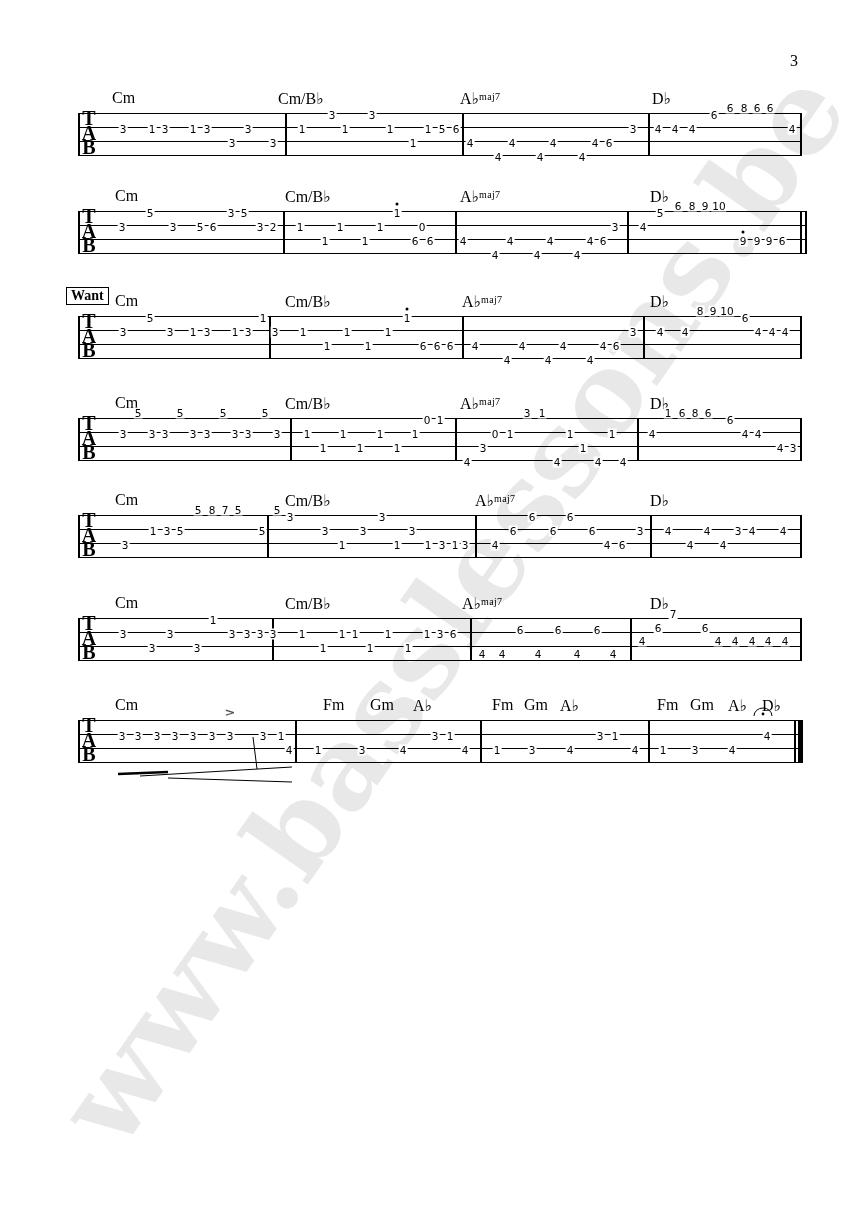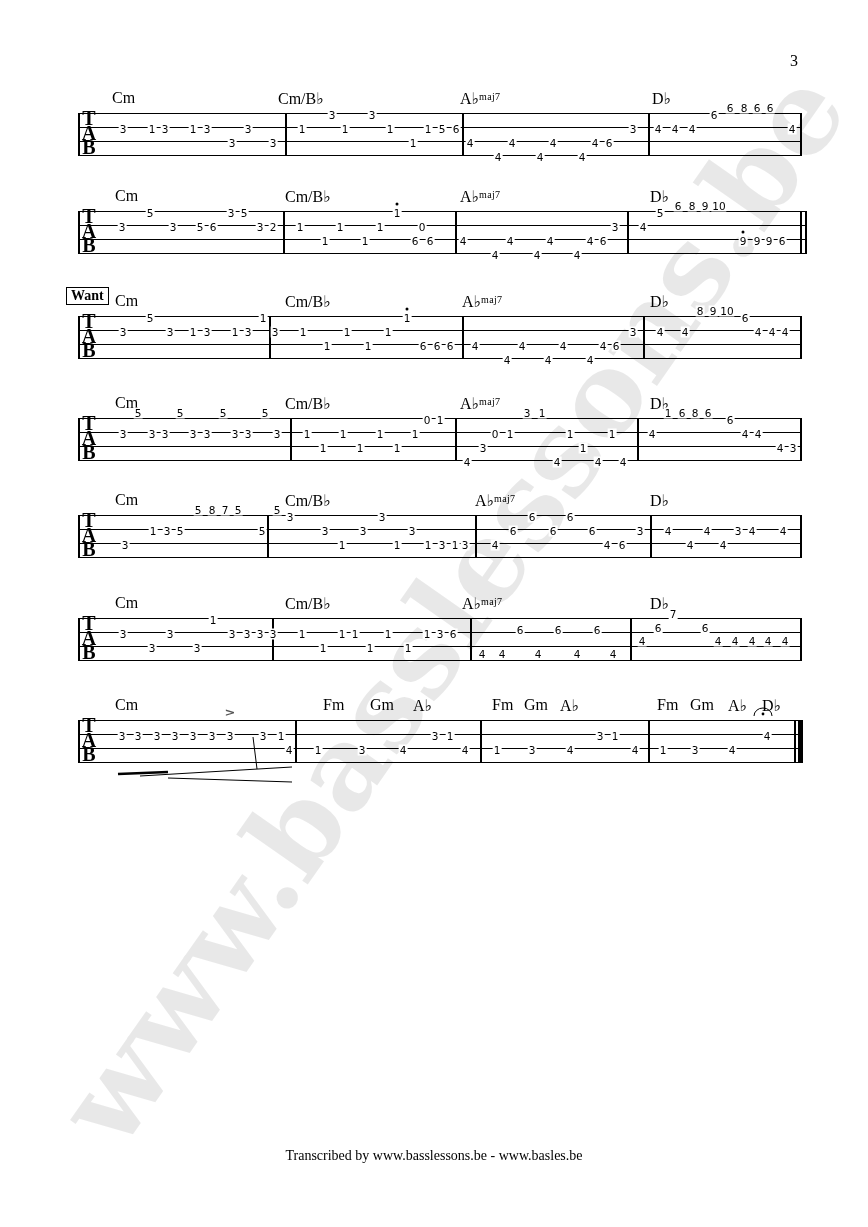--- a/index.html
+++ b/index.html
@@ -434,21 +434,20 @@
         <div class="fret" style="left: 635px; top: 750px;">4</div>
         <div class="fret" style="left: 600px; top: 736px;">3</div>
         <div class="fret" style="left: 615px; top: 736px;">1</div>
         <div class="fret" style="left: 663px; top: 750px;">1</div>
         <div class="fret" style="left: 695px; top: 750px;">3</div>
         <div class="fret" style="left: 732px; top: 750px;">4</div>
         <div class="fret" style="left: 767px; top: 736px;">4</div>
         <div class="accent" style="left: 230px; top: 712px;">&gt;</div>
       </div>
     </div>
-  <div class="footer">Transcribed by www.basslessons.be - www.basles.be</div>
 <svg width="868" height="1227" class="overlay">
       <line x1="253" y1="737" x2="257" y2="769" stroke="#000" stroke-width="1"></line>
       <line x1="118" y1="774" x2="168" y2="772" stroke="#000" stroke-width="2.5"></line>
       <line x1="140" y1="776" x2="292" y2="767" stroke="#000" stroke-width="1"></line>
       <line x1="168" y1="778" x2="292" y2="782" stroke="#000" stroke-width="1"></line>
       <path d="M 754 716 A 9 8 0 0 1 772 716" fill="none" stroke="#000" stroke-width="1"></path>
       <circle cx="763" cy="714" r="1.4"></circle>
     </svg>
   </div>
 

